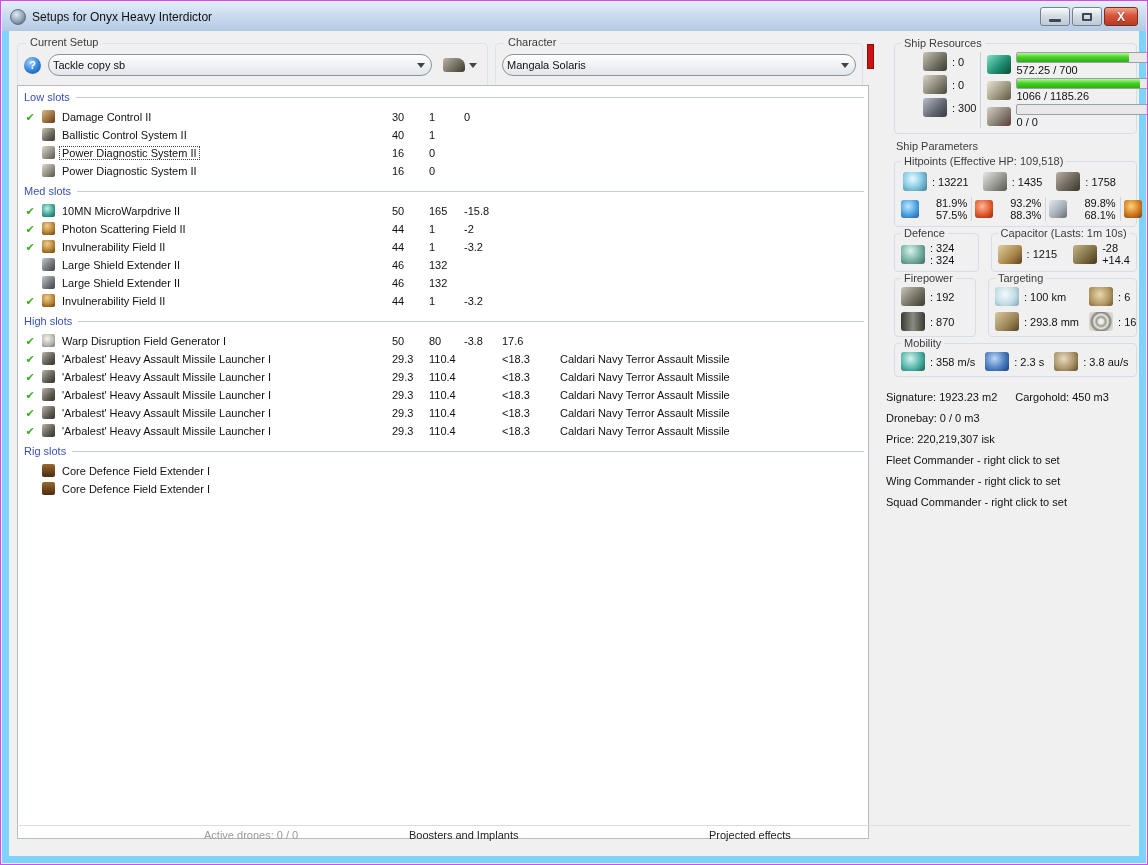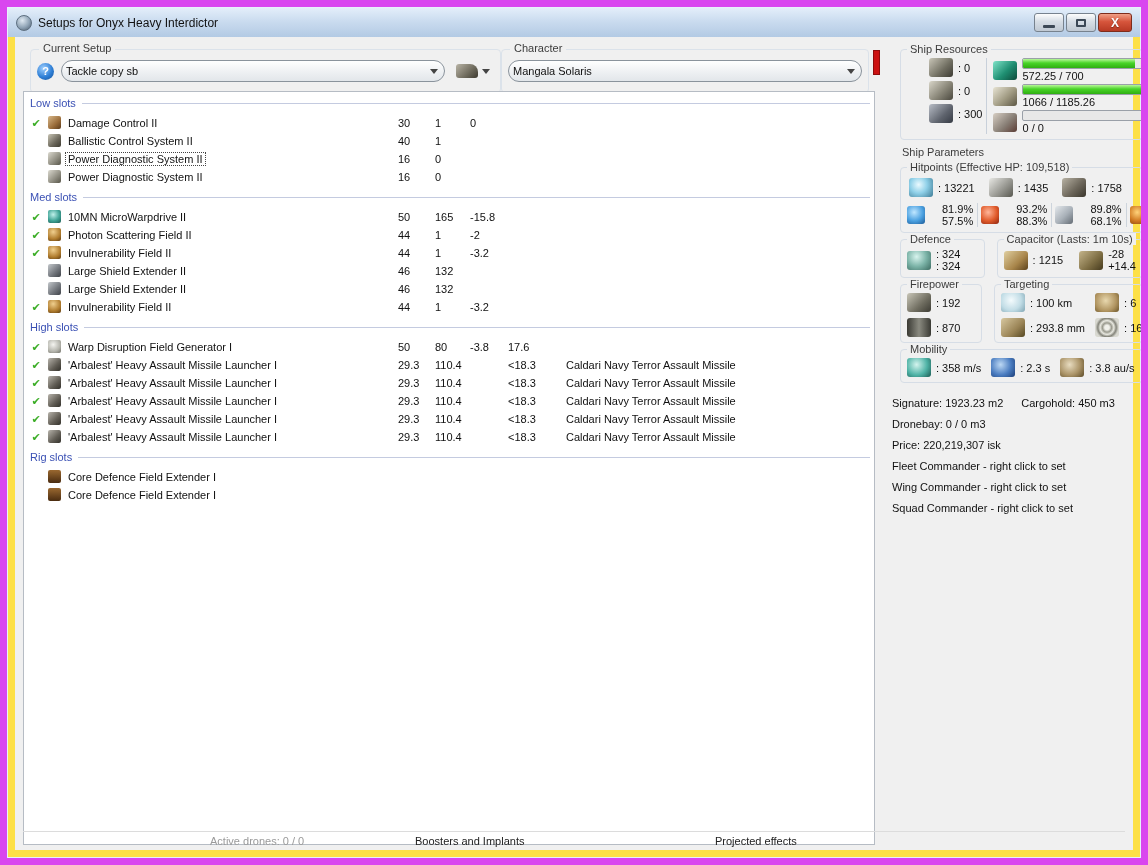--- a/index.html
+++ b/index.html
@@ -1,36 +1,36 @@
 <!DOCTYPE html>
 <html><head>
 <meta charset="utf-8">
 <style>
   html,body{margin:0;padding:0;background:#555;}
   *{box-sizing:border-box;font-family:"Liberation Sans",sans-serif;}
-  .window{position:relative;width:1148px;height:865px;background:#fde047;border:7px solid #d946ef;
+  .window{position:relative;width:1148px;height:865px;background:#7dd3fc;border:1px solid #d946ef;
     box-shadow:inset 0 0 0 1px #e7f1fb;overflow:hidden;}
   .titlebar{position:absolute;left:1px;top:1px;right:1px;height:29px;
     background:linear-gradient(#e3eefa,#c8daee 50%,#b3cae4);display:flex;align-items:center;padding:0 8px;}
   .app-icon{width:16px;height:16px;border-radius:8px;margin-right:6px;
     background:radial-gradient(circle at 38% 32%,#dfe9f2,#8fa3b5 55%,#49596a);border:1px solid #5d6f80;}
   .title-text{font-size:12px;color:#111;}
   .winbtns{position:absolute;right:8px;top:5px;display:flex;gap:2px;}
   .wbtn{width:30px;height:19px;border:1px solid #77828e;border-radius:3px;
     background:linear-gradient(#fdfdfd,#d6dde5 45%,#c0c9d3);display:flex;align-items:center;justify-content:center;cursor:default;}
   .wbtn.close{width:34px;background:linear-gradient(#f0a088,#d6553c 45%,#b83a24);border-color:#7e2c1c;}
   .glyph-min{width:12px;height:3px;background:#3c4856;border-radius:1px;margin-top:7px;}
   .glyph-max{width:10px;height:8px;border:2px solid #3c4856;border-radius:1px;background:transparent;}
   .glyph-close{color:#fff;font-size:12px;font-weight:bold;text-shadow:0 1px 1px #7e2c1c;}
   .client{position:absolute;left:8px;top:30px;right:8px;bottom:8px;background:#f0f0f0;}
 
   
   .groupbox{position:absolute;border:1px solid #dbe2ea;border-radius:4px;}
   .groupbox>.caption{position:absolute;top:-8px;left:8px;background:#f0f0f0;padding:0 4px;font-size:11px;color:#3c3c3c;}
-  .gb-setup{left:15px;top:12px;width:471px;height:44px;}
+  .gb-setup{left:8px;top:12px;width:471px;height:44px;}
   .gb-char{left:486px;top:12px;width:368px;height:44px;}
   .gb-inner{display:flex;align-items:center;height:100%;padding:0 6px;gap:7px;}
   .help-icon{width:17px;height:17px;border-radius:9px;flex:0 0 auto;
     background:radial-gradient(circle at 38% 32%,#9fd0ff,#2f7fd6 55%,#134f96);color:#fff;
     font-size:11px;font-weight:bold;display:flex;align-items:center;justify-content:center;}
   .combo{flex:1;height:22px;border:1px solid #8a939c;border-radius:11px;
     background:linear-gradient(#ffffff,#f1f3f5 45%,#e2e6ea);display:flex;align-items:center;
     padding:0 4px;font-size:11px;color:#111;position:relative;}
   .combo .arrow{position:absolute;right:6px;top:8px;width:0;height:0;
     border-left:4px solid transparent;border-right:4px solid transparent;border-top:5px solid #444;}
@@ -66,21 +66,21 @@
   .mi-bcs{background:linear-gradient(135deg,#c8c4b4,#6a665a 60%,#3c3a30);}
   .mi-pds{background:linear-gradient(135deg,#dcdad0,#8e8c80 60%,#565448);}
   .mi-mwd{background:radial-gradient(circle at 40% 35%,#bff0ea,#3fa396 55%,#1a5a52);}
   .mi-hardener{background:radial-gradient(circle at 40% 30%,#f0cf8e,#b07c2e 60%,#5c3a10);}
   .mi-lse{background:linear-gradient(135deg,#c4c8cc,#70747a 60%,#3e4248);}
   .mi-wdfg{background:radial-gradient(circle at 40% 35%,#f4f4f0,#b4b4ac 60%,#6e6e66);}
   .mi-ham{background:linear-gradient(135deg,#b8b4ac,#605c54 60%,#32302a);}
   .mi-rig{background:linear-gradient(180deg,#9a6830,#4a2c10);}
 
   
-  .statusbar{position:absolute;left:8px;right:8px;bottom:0;height:19px;border-top:1px solid #dcdcdc;font-size:11px;}
+  .statusbar{position:absolute;left:8px;right:8px;bottom:0;height:31px;border-top:1px solid #dcdcdc;font-size:11px;}
   .statusbar span{position:absolute;top:3px;white-space:nowrap;}
 
   
   .right-panel{position:absolute;left:877px;top:0;width:255px;bottom:0;font-size:11px;color:#111;}
   .rgroup{position:relative;border:1px solid #d6dde6;border-radius:4px;margin:0 4px 6px 8px;padding:8px 6px 5px 6px;}
   .rgroup>.caption{position:absolute;top:-7px;left:6px;background:#f0f0f0;padding:0 3px;font-size:11px;color:#3c3c3c;white-space:nowrap;}
   .ric{display:inline-block;width:24px;height:19px;border-radius:3px;flex:0 0 auto;}
   .stat{display:flex;align-items:center;gap:5px;white-space:nowrap;}
   .ic-turret{background:linear-gradient(135deg,#c9c6b8,#6f6d60 60%,#3c3b33);}
   .ic-launcher{background:linear-gradient(135deg,#d8d5c8,#8a8779 55%,#4a483e);}

